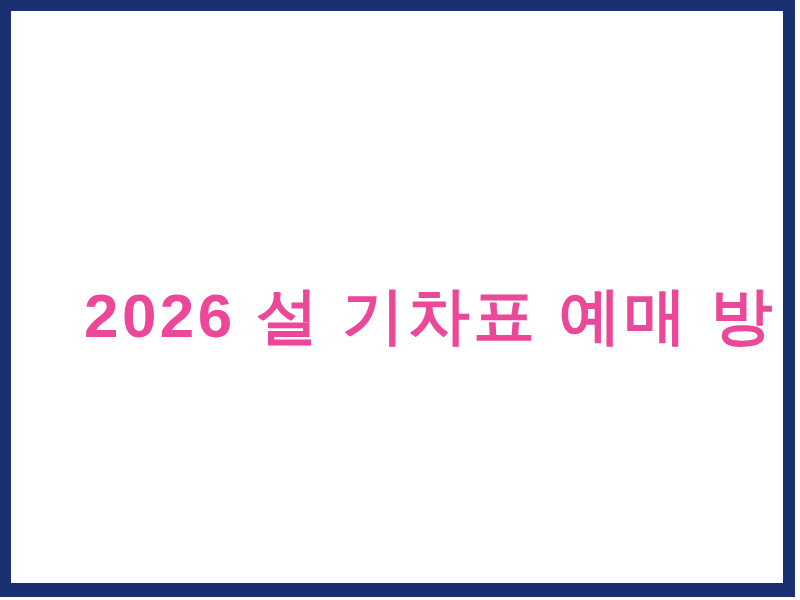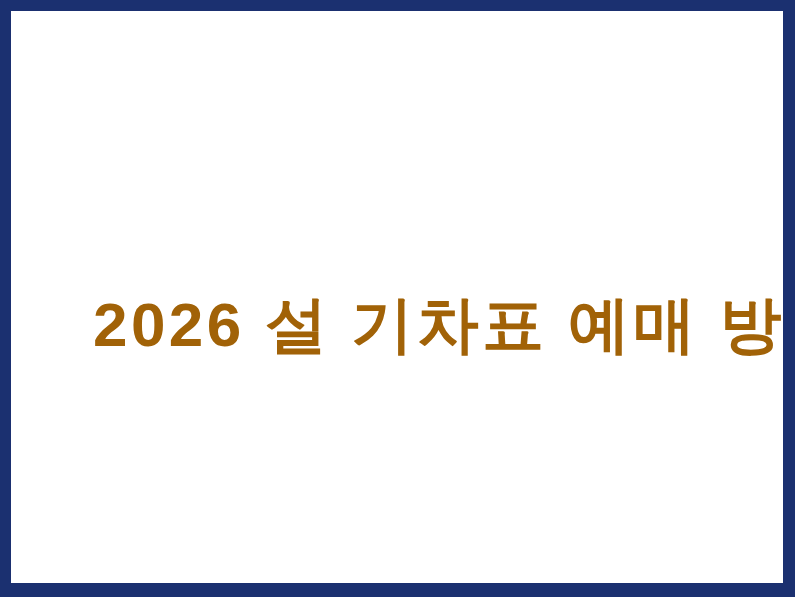--- a/index.html
+++ b/index.html
@@ -51,22 +51,22 @@
     bottom: 0;
     background: #ffffff;
   }
 
   
   .headline {
     position: absolute;
     left: 73px;
     top: 268px;
     width: 700px;
-    margin: 9px;
-    color: #a16207;
+    margin: 0;
+    color: #ec4899;
     font-family: "Liberation Sans", "DejaVu Sans", sans-serif;
     font-size: 62px;
     font-weight: 700;
     line-height: 1.18;
     letter-spacing: 0.055em;
     white-space: nowrap;
     text-align: left;
   }
 </style>
 </head>

